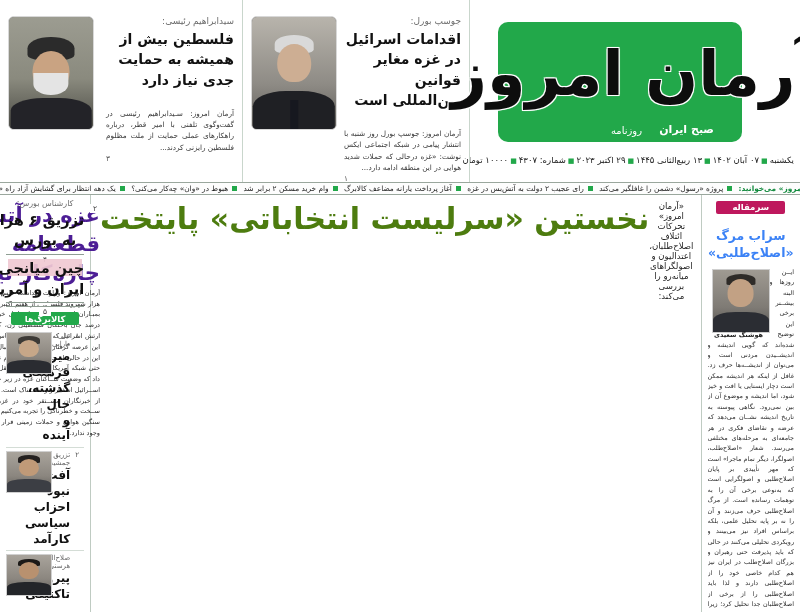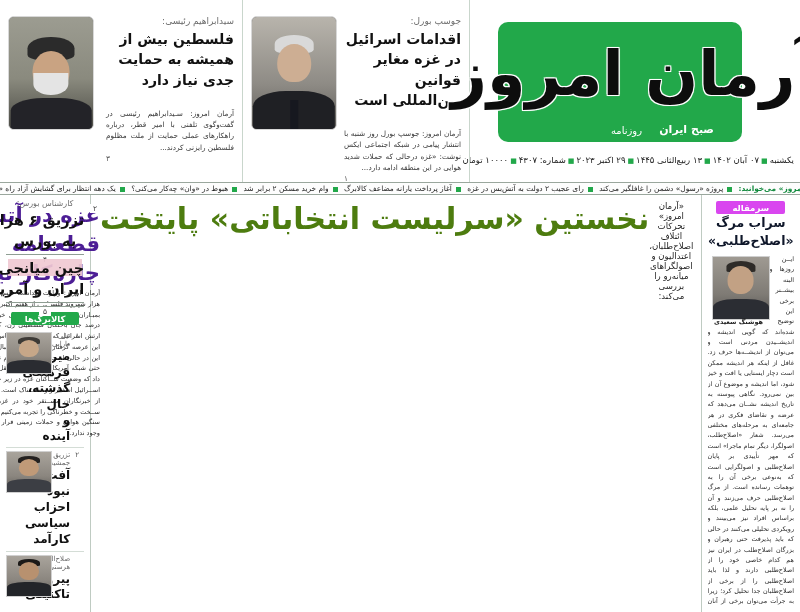--- a/index.html
+++ b/index.html
@@ -194,36 +194,36 @@
     width: 168px;
     box-sizing: border-box;
     border-left: 1px solid #bfcbc2;
     padding: 6px 6px 4px 6px;
     display: flex;
     flex-direction: column;
     min-width: 0;
   }
   .sec-label {
     align-self: center;
-    background: #d946ef;
+    background: #be185d;
     color: #fff;
     font-size: 8.5px;
     font-weight: bold;
     padding: 1.5px 16px;
     border-radius: 2px;
-    margin-bottom: 0;
+    margin-bottom: 13px;
     letter-spacing: 0.5px;
   }
   .edit-title {
     font-size: 12.5px;
     font-weight: bold;
     text-align: center;
     line-height: 1.4;
     margin-bottom: 5px;
-    color: #0f172a;
+    color: #3b82f6;
   }
   .edit-wrap { position: relative; flex: 1 1 auto; overflow: hidden; }
   .edit-photo {
     float: left;
     width: 56px; height: 62px;
     margin: 2px 0 3px 4px;
     border: 1px solid #cfcfcf;
     background: #7d7f84;
     position: relative;
     overflow: hidden;

